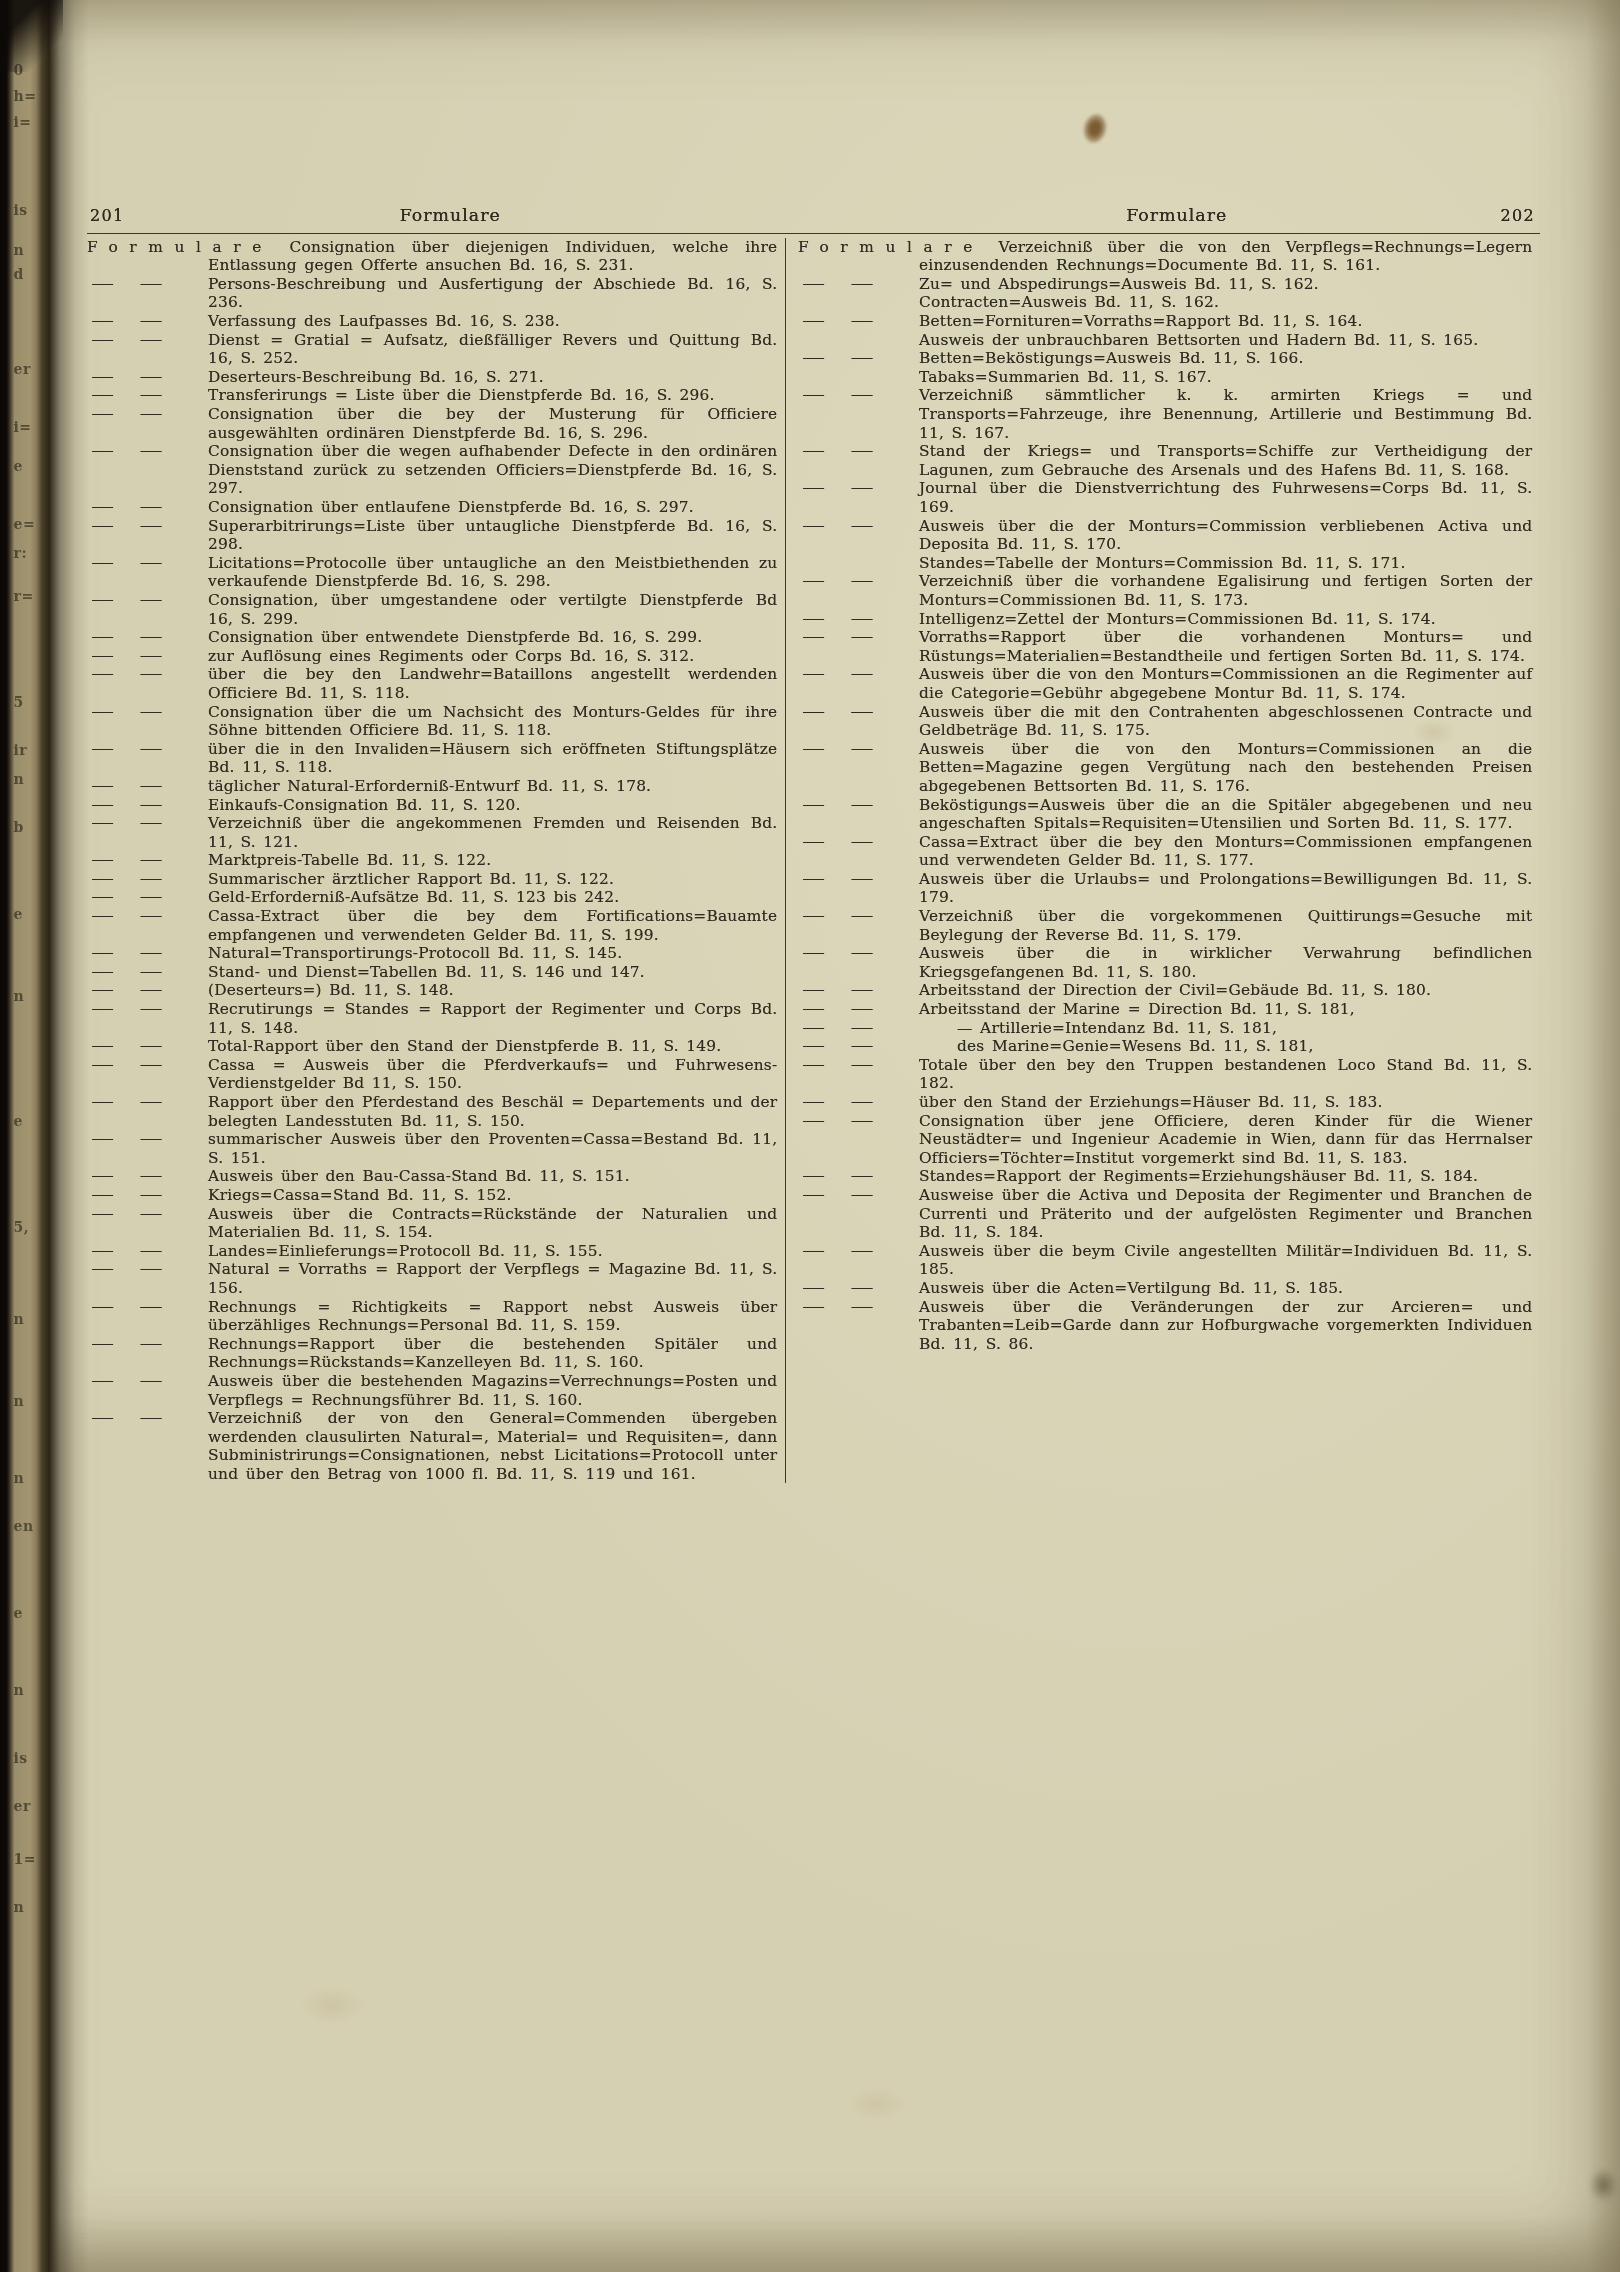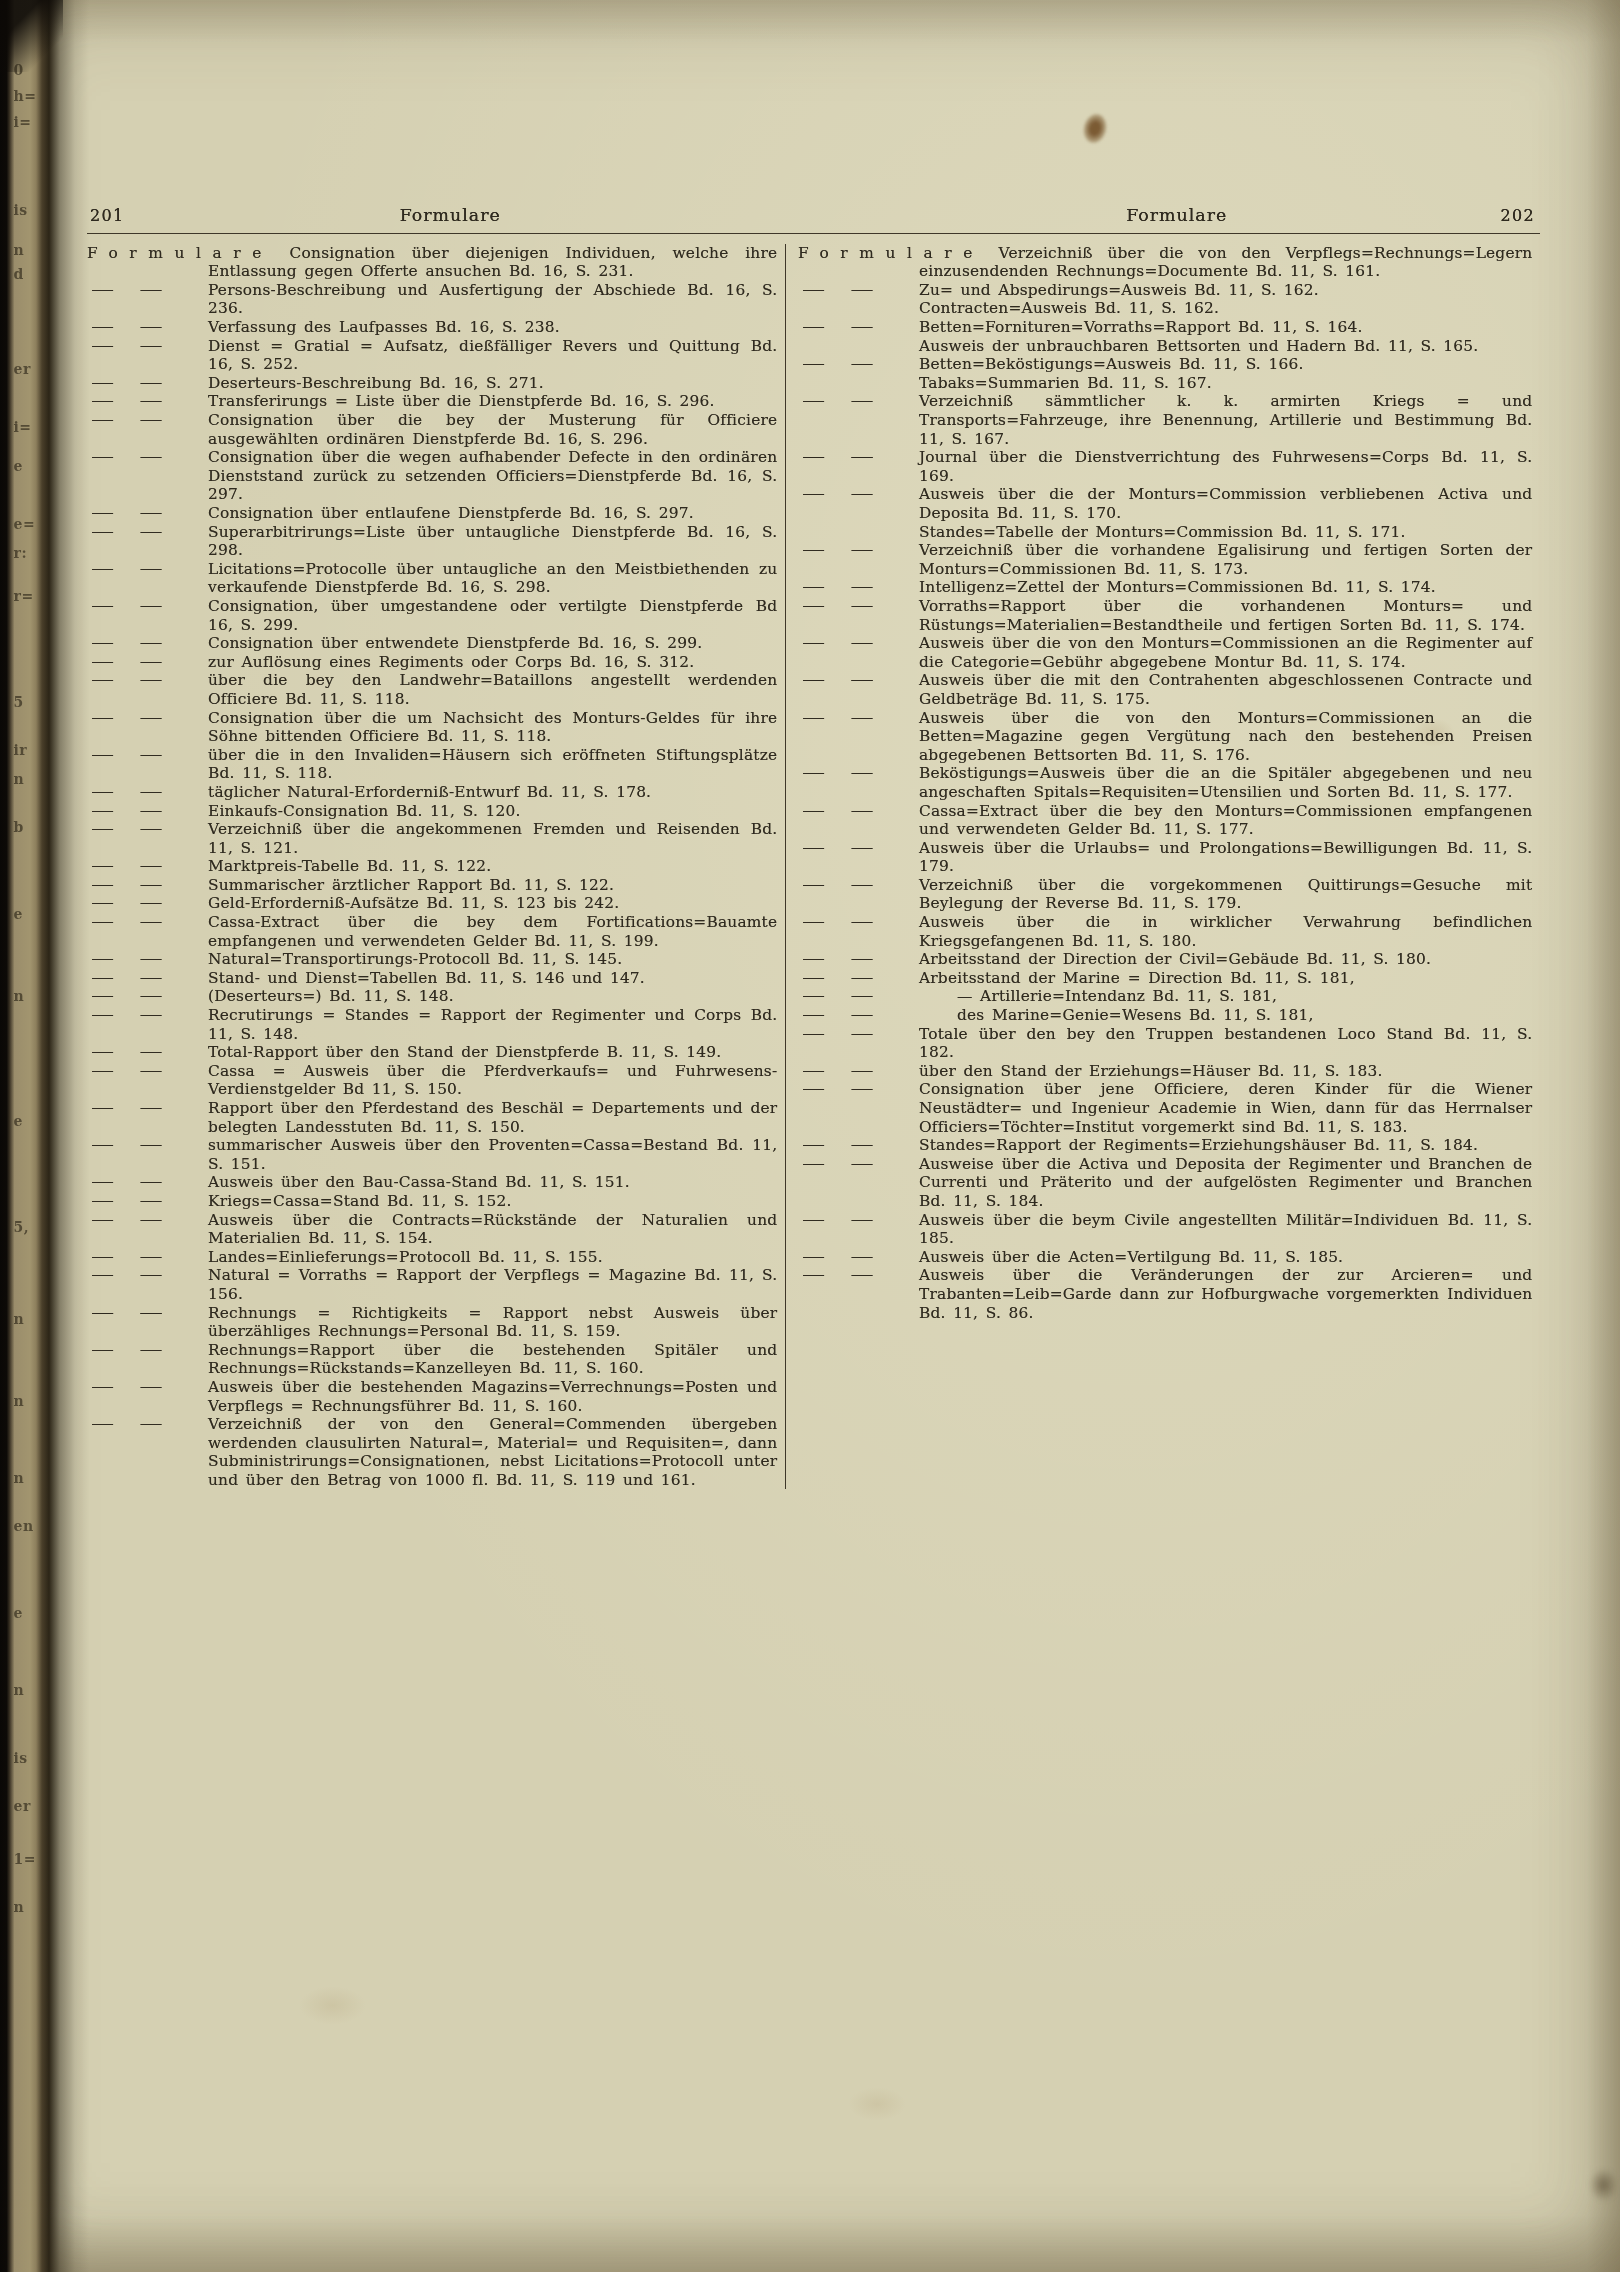--- a/index.html
+++ b/index.html
@@ -63,21 +63,21 @@
 
   
   .content{position:absolute;left:87px;top:205px;width:1453px;}
   .header-row{display:flex;font-size:17.4px;}
   .header-half{position:relative;flex:1;text-align:center;}
   .running-title{letter-spacing:1px;font-weight:500;text-shadow:0 0 0.4px currentColor;}
   .pagenum{position:absolute;top:1px;font-size:16px;letter-spacing:1.4px;text-shadow:0 0 0.3px currentColor;}
   .pagenum.left{left:2.9px;}
   .pagenum.right{right:4.8px;}
   .rule{height:0;border-top:1.4px solid var(--rule);margin-top:7.7px;}
-  .columns{display:flex;margin-top:10px;align-items:stretch;}
+  .columns{display:flex;margin-top:4px;align-items:stretch;}
   .col{font-size:15.4px;line-height:18.6px;text-align:justify;
        letter-spacing:0.2px;word-spacing:2.4px;
        text-shadow:0 0 0.3px rgba(47,42,31,0.55);}
   .col-left{width:698px;padding-right:7.7px;box-sizing:border-box;}
   .divider{width:1.4px;background:var(--rule);}
   .col-right{width:746px;padding-left:11.6px;box-sizing:border-box;}
   .entry{position:relative;padding-left:121px;}
   .entry .marker{
     position:absolute;left:3.9px;top:-1px;white-space:nowrap;
     letter-spacing:4.8px;transform:scaleX(1.5);transform-origin:left center;
@@ -192,21 +192,21 @@
     <div class="divider"></div>
     <div class="col col-right">
         <div class="entry lead"><span class="lead-word">Formulare</span> Verzeichniß über die von den Verpflegs=Rechnungs=Legern einzusendenden Rechnungs=Documente Bd. 11, S. 161.</div>
         <div class="entry"><span class="marker">— —</span><span>Zu= und Abspedirungs=Ausweis Bd. 11, S. 162.</span></div>
         <div class="entry"><span class="marker"></span><span>Contracten=Ausweis Bd. 11, S. 162.</span></div>
         <div class="entry"><span class="marker">— —</span><span>Betten=Fornituren=Vorraths=Rapport Bd. 11, S. 164.</span></div>
         <div class="entry"><span class="marker"></span><span>Ausweis der unbrauchbaren Bettsorten und Hadern Bd. 11, S. 165.</span></div>
         <div class="entry"><span class="marker">— —</span><span>Betten=Beköstigungs=Ausweis Bd. 11, S. 166.</span></div>
         <div class="entry"><span class="marker"></span><span>Tabaks=Summarien Bd. 11, S. 167.</span></div>
         <div class="entry"><span class="marker">— —</span><span>Verzeichniß sämmtlicher k. k. armirten Kriegs = und Transports=Fahrzeuge, ihre Benennung, Artillerie und Bestimmung Bd. 11, S. 167.</span></div>
-        <div class="entry"><span class="marker">— —</span></div>
+        <div class="entry"><span class="marker">— —</span><span>Stand der Kriegs= und Transports=Schiffe zur Vertheidigung der Lagunen, zum Gebrauche des Arsenals und des Hafens Bd. 11, S. 168.</span></div>
         <div class="entry"><span class="marker">— —</span><span>Journal über die Dienstverrichtung des Fuhrwesens=Corps Bd. 11, S. 169.</span></div>
         <div class="entry"><span class="marker">— —</span><span>Ausweis über die der Monturs=Commission verbliebenen Activa und Deposita Bd. 11, S. 170.</span></div>
         <div class="entry"><span class="marker"></span><span>Standes=Tabelle der Monturs=Commission Bd. 11, S. 171.</span></div>
         <div class="entry"><span class="marker">— —</span><span>Verzeichniß über die vorhandene Egalisirung und fertigen Sorten der Monturs=Commissionen Bd. 11, S. 173.</span></div>
         <div class="entry"><span class="marker">— —</span><span>Intelligenz=Zettel der Monturs=Commissionen Bd. 11, S. 174.</span></div>
         <div class="entry"><span class="marker">— —</span><span>Vorraths=Rapport über die vorhandenen Monturs= und Rüstungs=Materialien=Bestandtheile und fertigen Sorten Bd. 11, S. 174.</span></div>
         <div class="entry"><span class="marker">— —</span><span>Ausweis über die von den Monturs=Commissionen an die Regimenter auf die Categorie=Gebühr abgegebene Montur Bd. 11, S. 174.</span></div>
         <div class="entry"><span class="marker">— —</span></div>
         <div class="entry"><span class="marker">— —</span><span>Ausweis über die mit den Contrahenten abgeschlossenen Contracte und Geldbeträge Bd. 11, S. 175.</span></div>
         <div class="entry"><span class="marker">— —</span><span>Ausweis über die von den Monturs=Commissionen an die Betten=Magazine gegen Vergütung nach den bestehenden Preisen abgegebenen Bettsorten Bd. 11, S. 176.</span></div>

